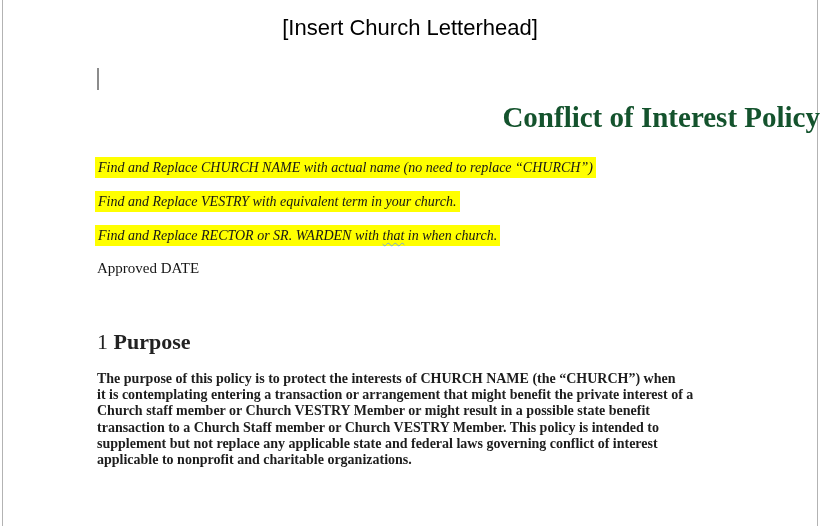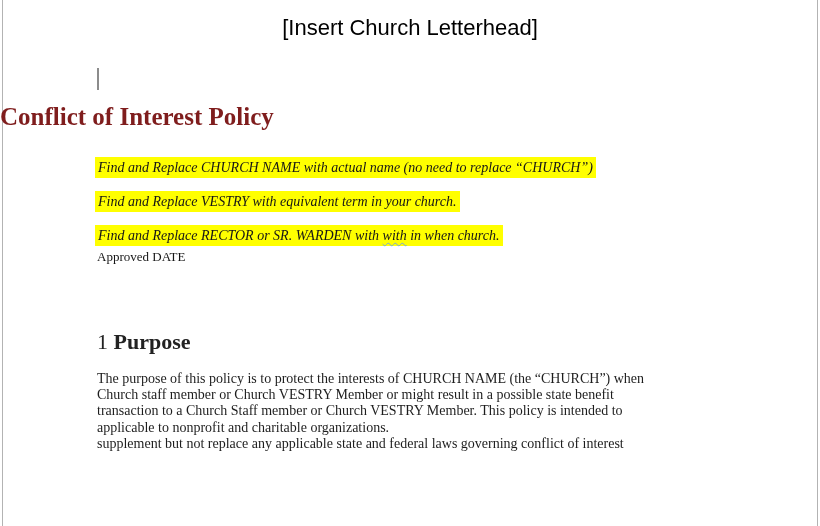--- a/index.html
+++ b/index.html
@@ -38,26 +38,26 @@
     left: 97px; top: 68px;
     width: 2px; height: 22px;
     background: var(--caret, #8c8c8c);
   }
 
   .doc-title {
     position: absolute;
     top: 100px; left: 0;
     width: 820px;
     margin: 0;
-    text-align: left;
+    text-align: right;
     font-family: "Liberation Serif", serif;
-    font-size: 25px;
+    font-size: 29px;
     font-weight: 700;
     line-height: 34px;
-    color: #7f1d1d;
+    color: #14532d;
   }
 
   .inst-row { position: absolute; left: 95px; white-space: nowrap; }
   .inst-1 { top: 157px; }
   .inst-2 { top: 191px; }
   .inst-3 { top: 225px; }
   .hl {
     display: inline-block;
     background: var(--hl, #ffff00);
     font-size: 14px;
@@ -69,22 +69,22 @@
   .squiggle {
     text-decoration-line: underline;
     text-decoration-style: wavy;
     text-decoration-color: var(--squiggle, #74a7dd);
     text-decoration-thickness: 1px;
     text-underline-offset: 2px;
   }
 
   .approved {
     position: absolute;
-    left: 97px; top: 247px;
-    font-size: 13px;
+    left: 97px; top: 259px;
+    font-size: 15px;
     line-height: 19px;
     color: #161616;
     white-space: nowrap;
   }
 
   .section-heading {
     position: absolute;
     left: 97px; top: 330px;
     margin: 0;
     font-size: 22px;
@@ -94,20 +94,21 @@
     white-space: nowrap;
   }
   .section-heading .sec-title { font-weight: 700; }
 
   .body-paragraph {
     position: absolute;
     left: 97px; top: 371px;
     font-size: 14px;
     line-height: 16.2px;
     color: #1d1d1d;
+    font-weight: bold;
   }
   .body-line { white-space: nowrap; }
 </style>
 </head>
 <body>
 
 <div class="screen">
   <div class="page-edge edge-left"></div>
   <div class="page-edge edge-right"></div>
 
@@ -120,28 +121,29 @@
 
     <div class="inst-row inst-1">
       <span class="hl">Find and Replace CHURCH NAME with actual name (no need to replace “CHURCH”)</span>
     </div>
 
     <div class="inst-row inst-2">
       <span class="hl">Find and Replace VESTRY with equivalent term in your church.</span>
     </div>
 
     <div class="inst-row inst-3">
-      <span class="hl"><span>Find and Replace RECTOR or SR. WARDEN with </span><span class="squiggle">with</span><span> in when church.</span></span>
+      <span class="hl"><span>Find and Replace RECTOR or SR. WARDEN with </span><span class="squiggle">that</span><span> in when church.</span></span>
     </div>
 
     <div class="approved">Approved DATE</div>
 
     <h2 class="section-heading"><span class="sec-number">1</span> <span class="sec-title">Purpose</span></h2>
 
     <div class="body-paragraph">
         <div class="body-line">The purpose of this policy is to protect the interests of CHURCH NAME (the “CHURCH”) when</div>
+        <div class="body-line">it is contemplating entering a transaction or arrangement that might benefit the private interest of a</div>
         <div class="body-line">Church staff member or Church VESTRY Member or might result in a possible state benefit</div>
         <div class="body-line">transaction to a Church Staff member or Church VESTRY Member. This policy is intended to</div>
+        <div class="body-line">supplement but not replace any applicable state and federal laws governing conflict of interest</div>
         <div class="body-line">applicable to nonprofit and charitable organizations.</div>
-        <div class="body-line">supplement but not replace any applicable state and federal laws governing conflict of interest</div>
       </div>
   </div>
 </div>
 
 </body></html>

